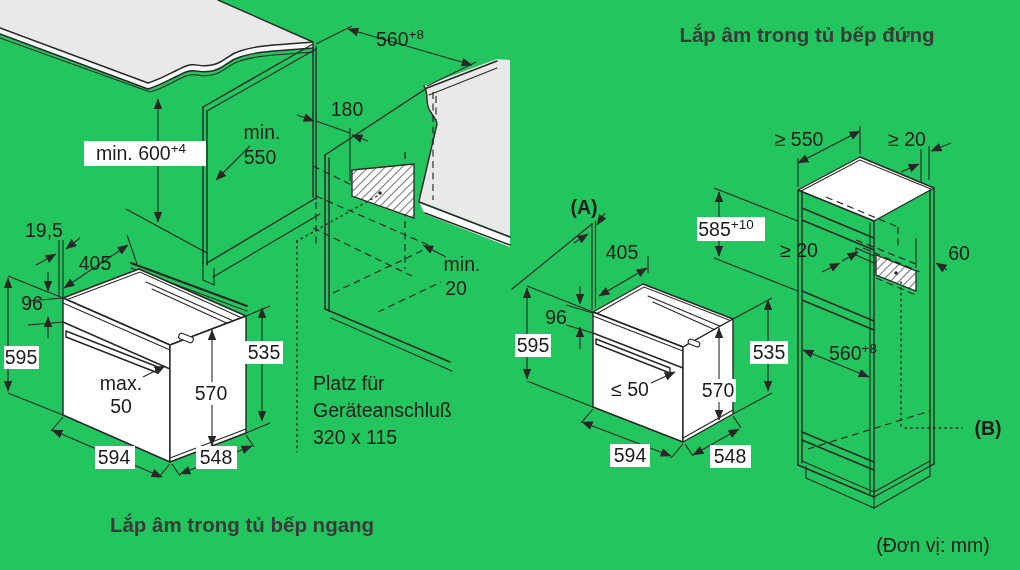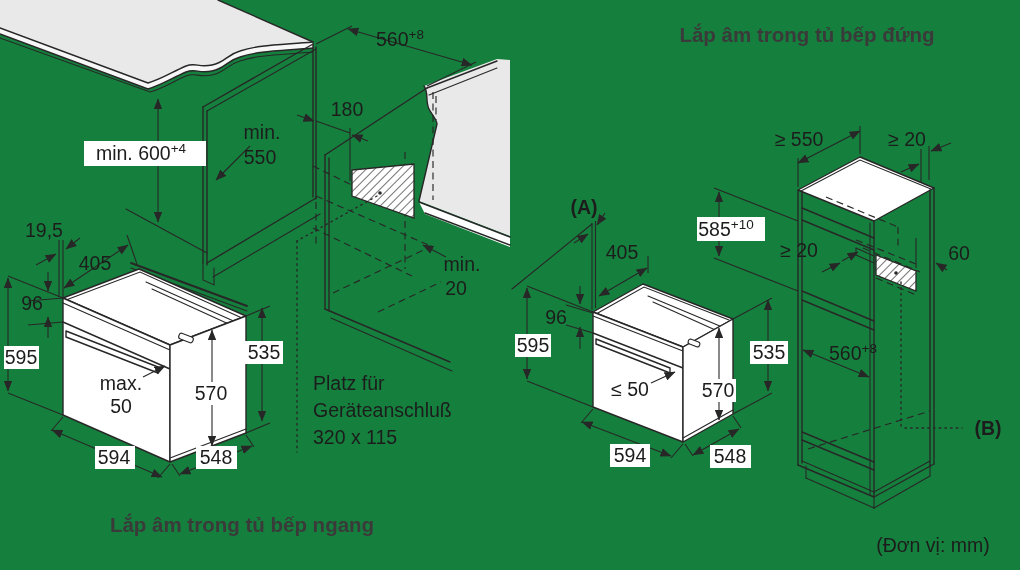--- a/index.html
+++ b/index.html
@@ -1,16 +1,16 @@
 <!DOCTYPE html>
 <html><head>
 <meta charset="utf-8">
 <style>
   html,body{margin:0;padding:0;background:#fff;}
-  .stage{position:relative;width:1020px;height:570px;background:#15803d;overflow:hidden;
+  .stage{position:relative;width:1020px;height:570px;background:#22c55e;overflow:hidden;
          font-family:"Liberation Sans","DejaVu Sans",sans-serif;}
   svg{position:absolute;left:0;top:0;}
   .s  {stroke:#272727;stroke-width:1.4;fill:none;stroke-linecap:round;stroke-linejoin:round;}
   .s2 {stroke:#272727;stroke-width:1.1;fill:none;stroke-linecap:round;}
   .thick{stroke-width:1.9;}
   .f  {fill:#ffffff;stroke:#272727;stroke-width:1.4;stroke-linejoin:round;}
   .gry{fill:#e9e9e9;stroke:none;}
   .stripe{fill:#f7f7f7;stroke:none;}
   .dim{stroke:#272727;stroke-width:1.1;fill:none;}
   .dash{stroke:#272727;stroke-width:1.15;fill:none;stroke-dasharray:7 4.5;}

